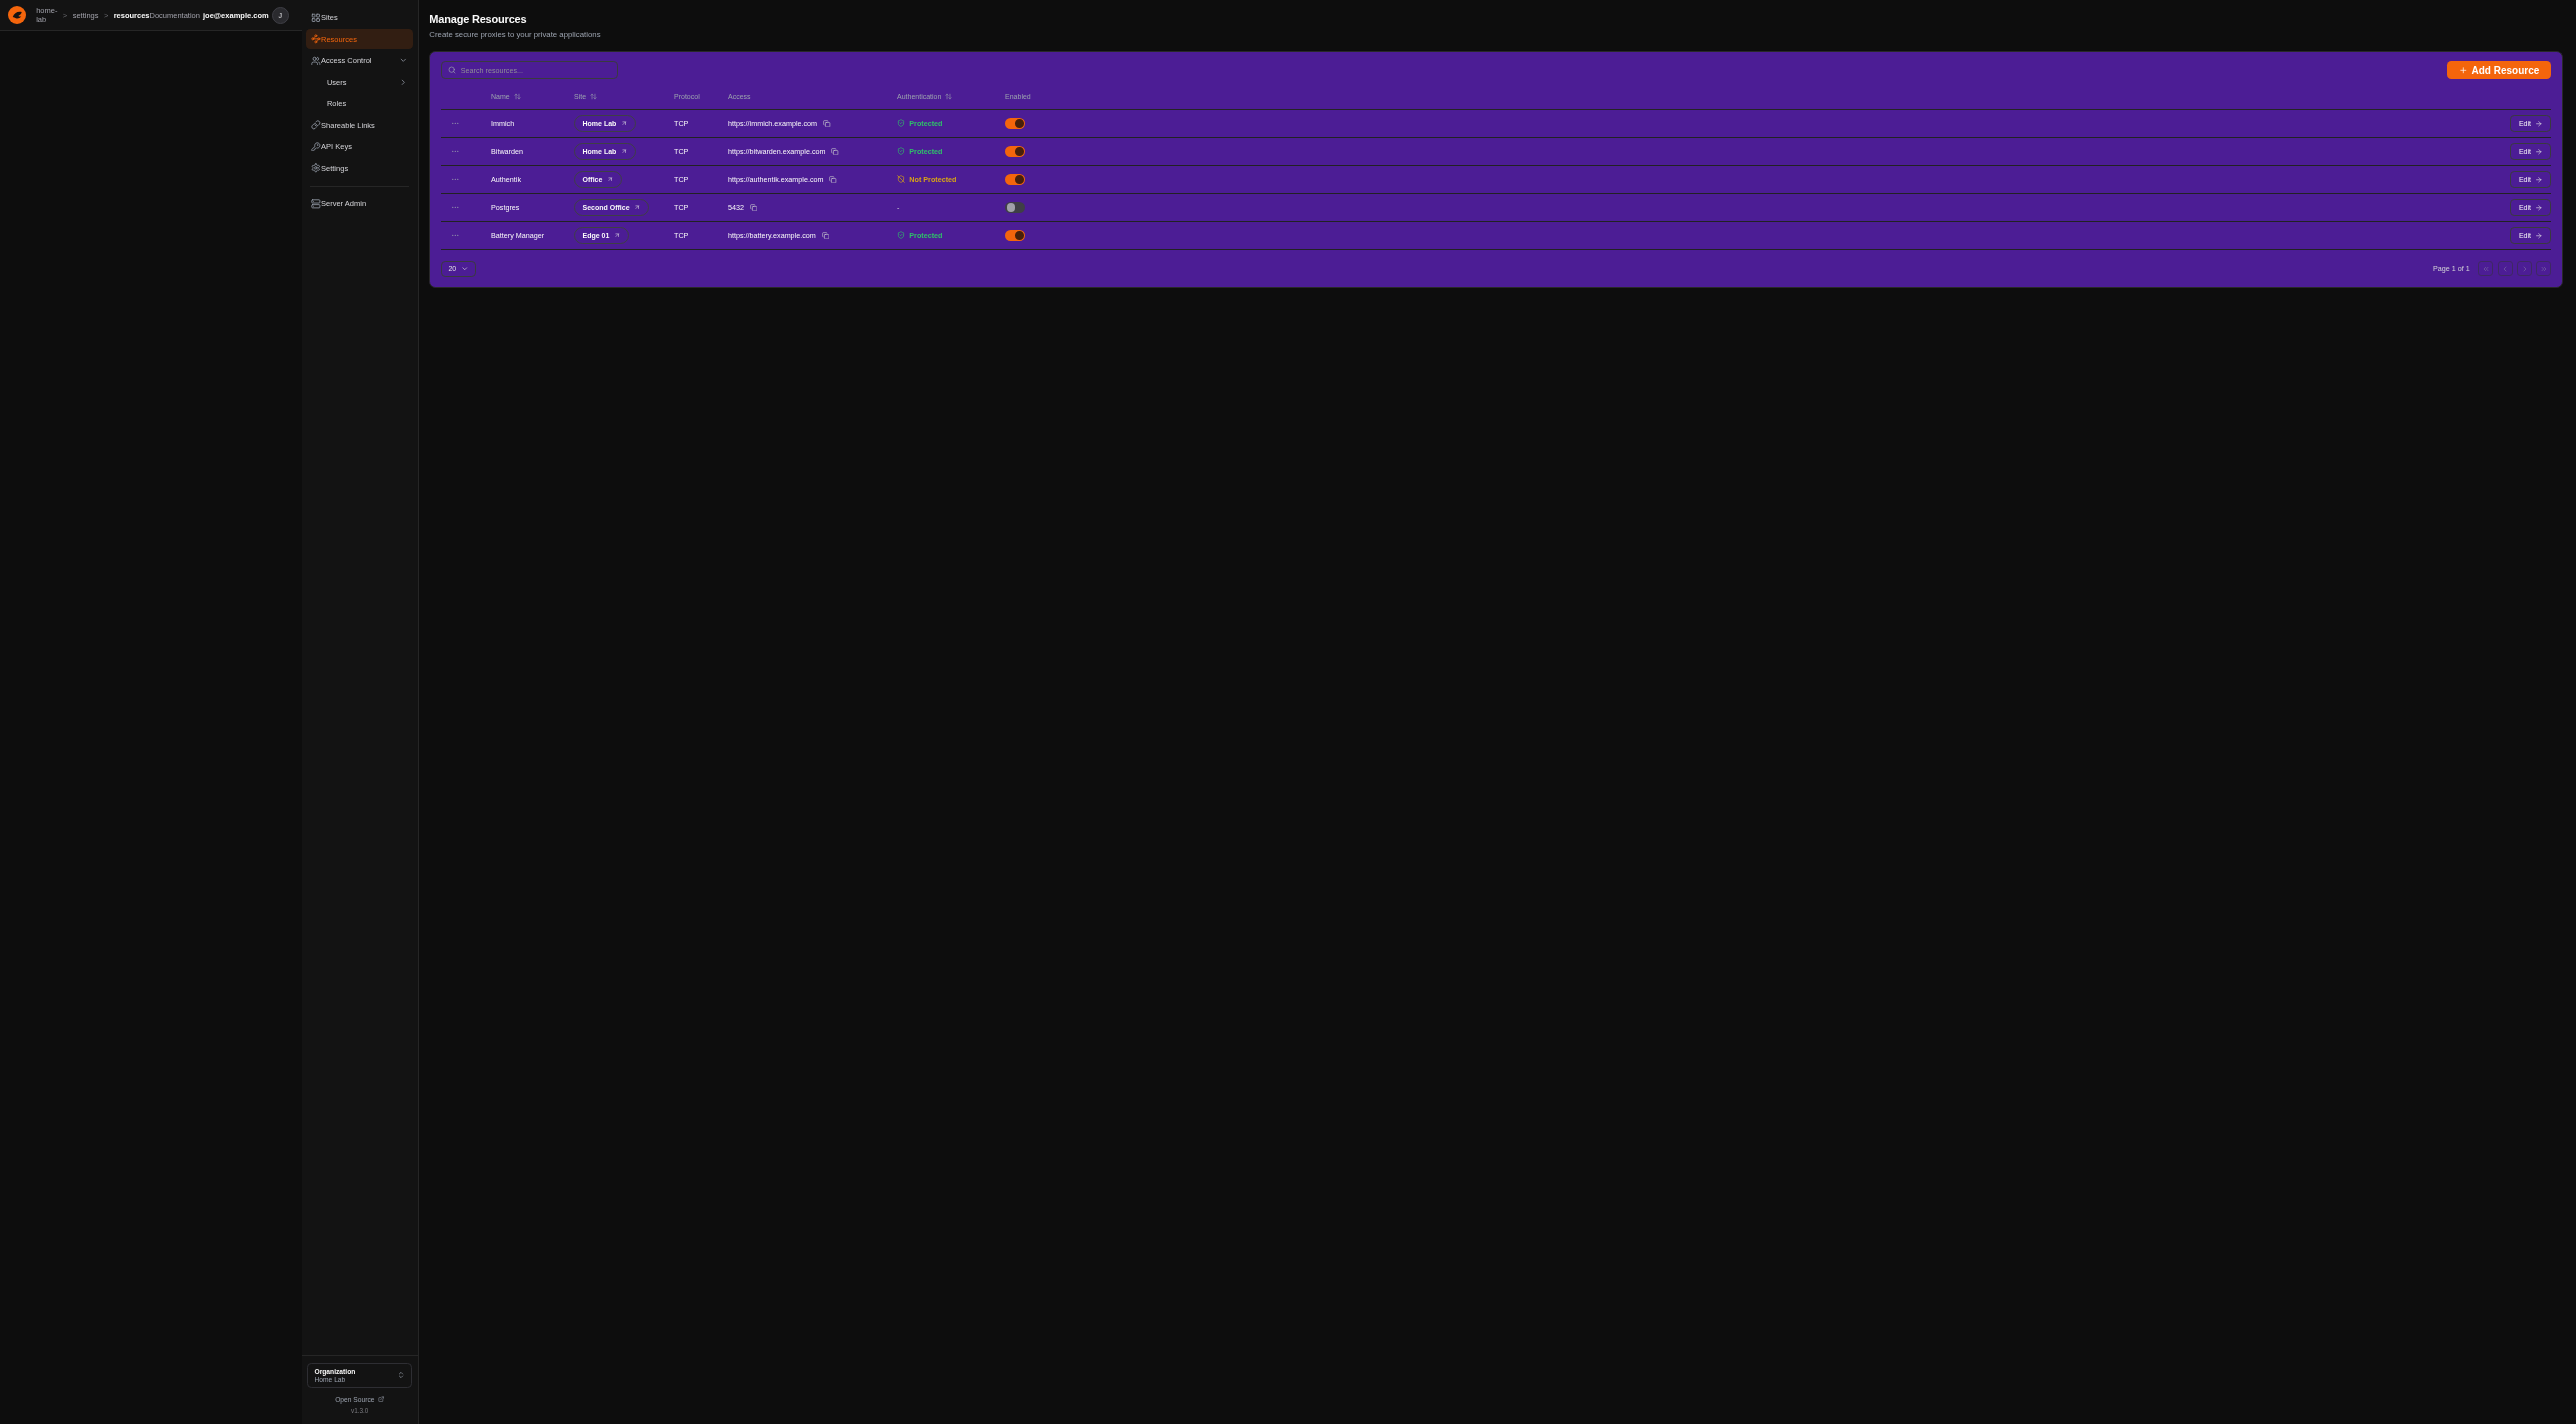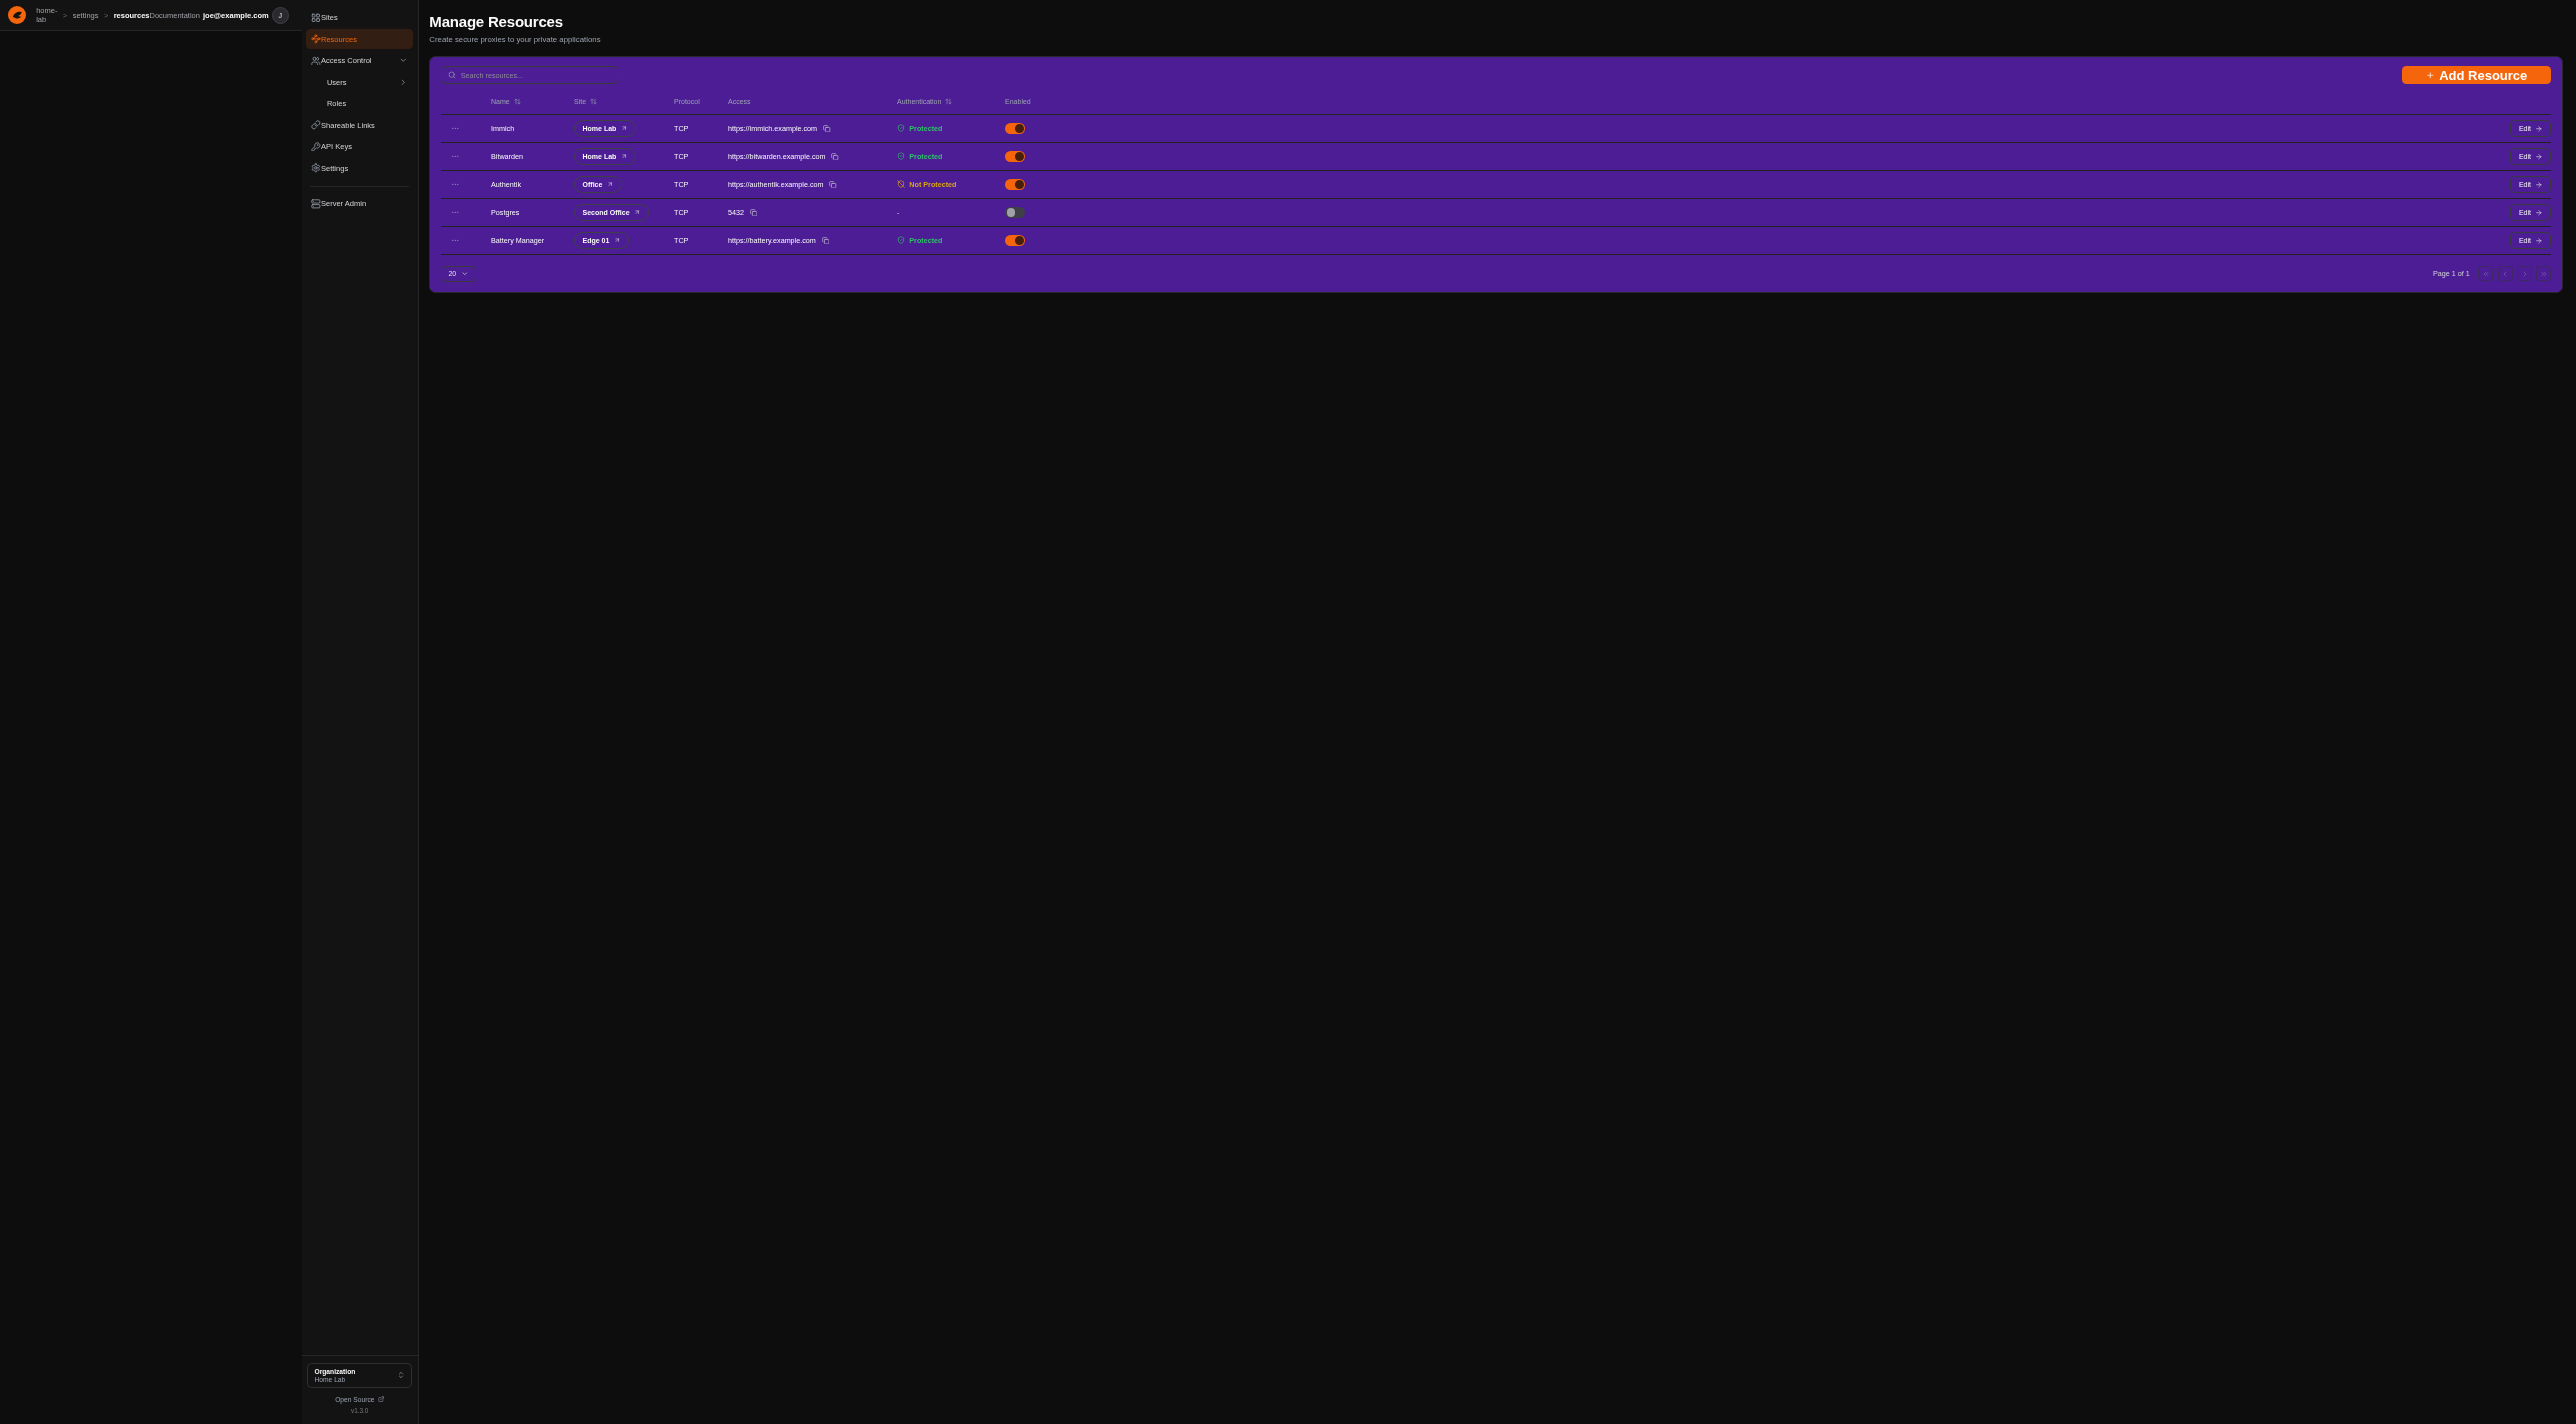--- a/index.html
+++ b/index.html
@@ -41,30 +41,30 @@
     border:0.5px solid #2e2e33;border-radius:4.3px;padding:3.8px 6.4px;cursor:pointer;text-align:left;color:inherit;font-family:inherit}
   .org-label{display:block;font-size:6.7px;font-weight:700;color:#fafafa}
   .org-value{display:block;font-size:6.7px;color:#9ca3af;margin-top:1.1px}
   .org-caret{color:#9ca3af}
   .open-source{display:flex;align-items:center;gap:3.2px;justify-content:center;color:#9ca3af;font-size:6.7px;
     margin-top:8px;cursor:pointer;text-decoration:none}
   .version{text-align:center;color:#7b7b80;font-size:6.4px;margin-top:4.8px}
 
   
   .main{flex:1;padding:13px 13px 13px 10.7px;background:#0d0d0d;overflow:auto}
-  .page-title{font-size:15px;font-weight:700;letter-spacing:-0.2px;color:#fafafa}
+  .page-title{font-size:11px;font-weight:700;letter-spacing:-0.2px;color:#fafafa}
   .page-subtitle{color:#9ca3af;margin-top:4.8px;font-size:7.8px}
   .card{margin-top:12px;background:#4c1d95;border:0.5px solid #282828;border-radius:6.4px;padding:9.7px 10.7px 10.7px}
   .card-toolbar{display:flex;align-items:center;justify-content:space-between}
   .search{display:flex;align-items:center;gap:4.8px;width:177px;height:18px;border:0.5px solid #3a3a3f;border-radius:4.3px;
     padding:0 5.9px;color:#9ca3af}
   .search input{flex:1;background:transparent;border:none;outline:none;color:#e4e4e7;font-size:7.2px;font-family:inherit;min-width:0}
   .search input::placeholder{color:#8e8e95}
-  .btn-primary{display:flex;align-items:center;gap:4.3px;height:18px;padding:0 24px;background:#f4650c;border:none;
-    border-radius:4.3px;color:#fff;font-weight:700;font-size:13px;cursor:pointer;font-family:inherit}
+  .btn-primary{display:flex;align-items:center;gap:4.3px;height:18px;padding:0 12px;background:#f4650c;border:none;
+    border-radius:4.3px;color:#fff;font-weight:700;font-size:10px;cursor:pointer;font-family:inherit}
 
   
   .grid{display:grid;grid-template-columns:50px 83px 100px 54px 169px 108px 74px 1fr;align-items:center}
   .thead{height:25px;border-bottom:0.5px solid #242424;color:#9ca3af;font-size:7px;margin-top:5.4px}
   .th{display:flex;align-items:center;gap:3.8px;background:none;border:none;color:inherit;font:inherit;cursor:pointer;padding:0}
   .sort-icon{color:#9ca3af;display:flex}
   .trow{height:28px;border-bottom:0.5px solid #222}
   .dots{background:none;border:none;color:#9ca3af;cursor:pointer;padding-left:9.7px;display:flex;justify-self:start}
   .cell-name{color:#fafafa;font-size:7.2px}
   .cell-proto{color:#fafafa;font-size:7.2px}

